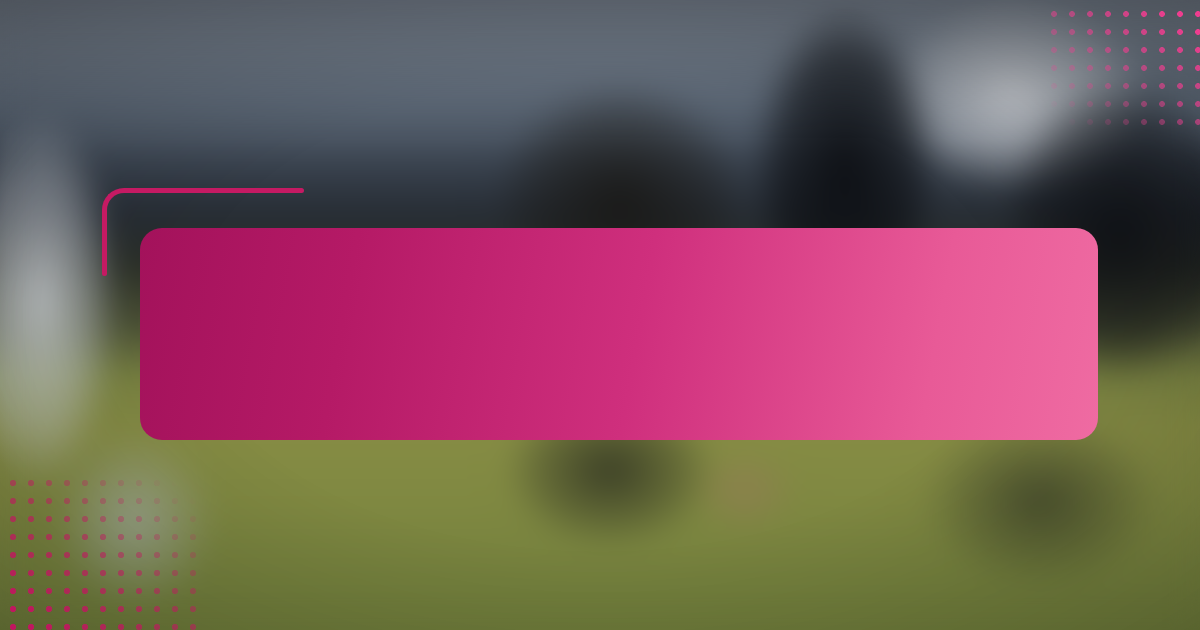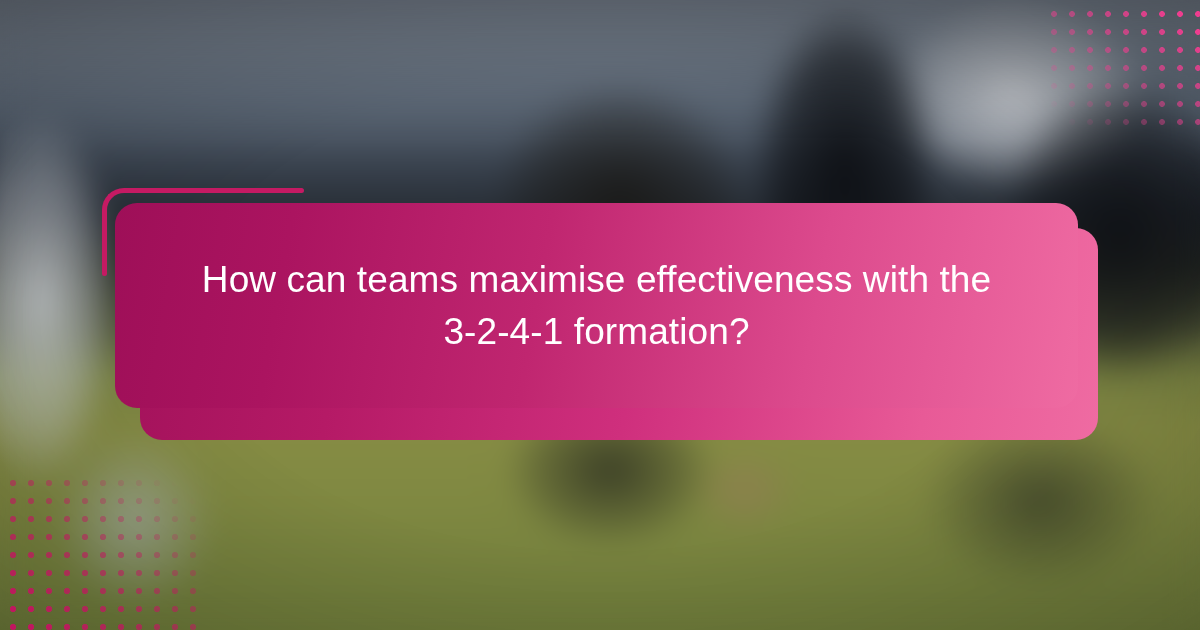--- a/index.html
+++ b/index.html
@@ -169,17 +169,14 @@
   <div class="bg-haze"></div>
   <div class="bg-vignette"></div>
 
   <div class="dots dots-tr"></div>
   <div class="dots dots-bl"></div>
 
   <div class="bracket"></div>
 
   <div class="card-offset"></div>
 
-  <div class="card-main">
-    <div class="card-title">How can teams maximise effectiveness with the 3-2-4-1 formation?</div>
-  </div>
 
 </div>
 
 </body></html>

